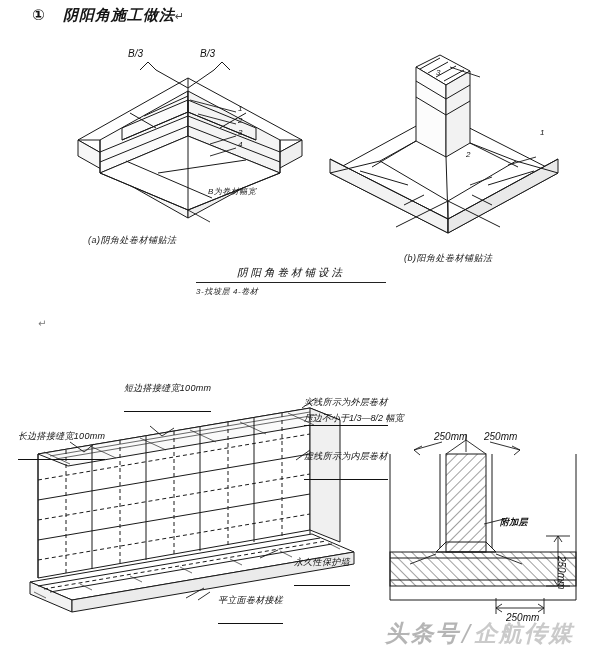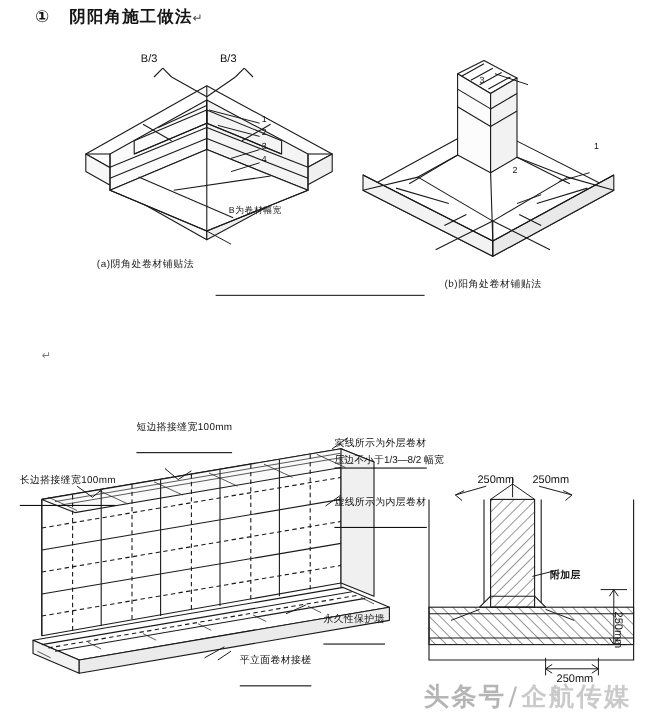--- a/index.html
+++ b/index.html
@@ -4,21 +4,21 @@
 <style>
   html,body{margin:0;padding:0;}
   body{
     width:602px;height:653px;
     background:#ffffff;
     font-family:"Liberation Sans","DejaVu Sans",sans-serif;
     color:#111;
     position:relative;
     overflow:hidden;
   }
-  .page{position:absolute;left:0;top:0;width:580px;height:653px;}
+  .page{position:absolute;left:0;top:0;width:580px;height:653px;font-style:italic;}
   .abs{position:absolute;}
   .title{
     font-size:15px;font-weight:600;letter-spacing:1px;color:#151515;
     white-space:nowrap;
   }
   .ret{font-size:11px;color:#4a4a4a;font-weight:400;}
   .cap{font-size:9px;color:#1b1b1b;white-space:nowrap;letter-spacing:.5px;text-align:center;}
   .legend-title{
     font-size:10.5px;letter-spacing:3px;color:#111;white-space:nowrap;
     text-align:center;
@@ -180,21 +180,23 @@
     </svg>
   </div>
 
   <div class="abs num" style="left:436px;top:68px;">3</div>
   <div class="abs num" style="left:540px;top:128px;">1</div>
   <div class="abs num" style="left:466px;top:150px;">2</div>
 
   <div class="abs cap" style="left:404px;top:252px;">(b)阳角处卷材铺贴法</div>
 
   <div class="abs" style="left:196px;top:266px;width:190px;">
+    <div class="legend-title">阴阳角卷材铺设法</div>
     <div class="legend-rule" style="margin-top:2px;width:190px;"></div>
+    <div class="legend-row" style="margin-top:3px;">3-找坡层    4-卷材</div>
   </div>
 
   <div class="abs tiny-mark" style="left:38px;top:318px;">↵</div>
 
 
   <div class="abs" style="left:10px;top:382px;">
     <svg width="360" height="250" viewBox="0 0 360 250">
       <g fill="none" stroke="#1a1a1a" stroke-width="1" stroke-linejoin="round">
 
         <polygon points="28,72 300,26 300,148 28,196" fill="#ffffff" stroke="#1a1a1a"></polygon>

